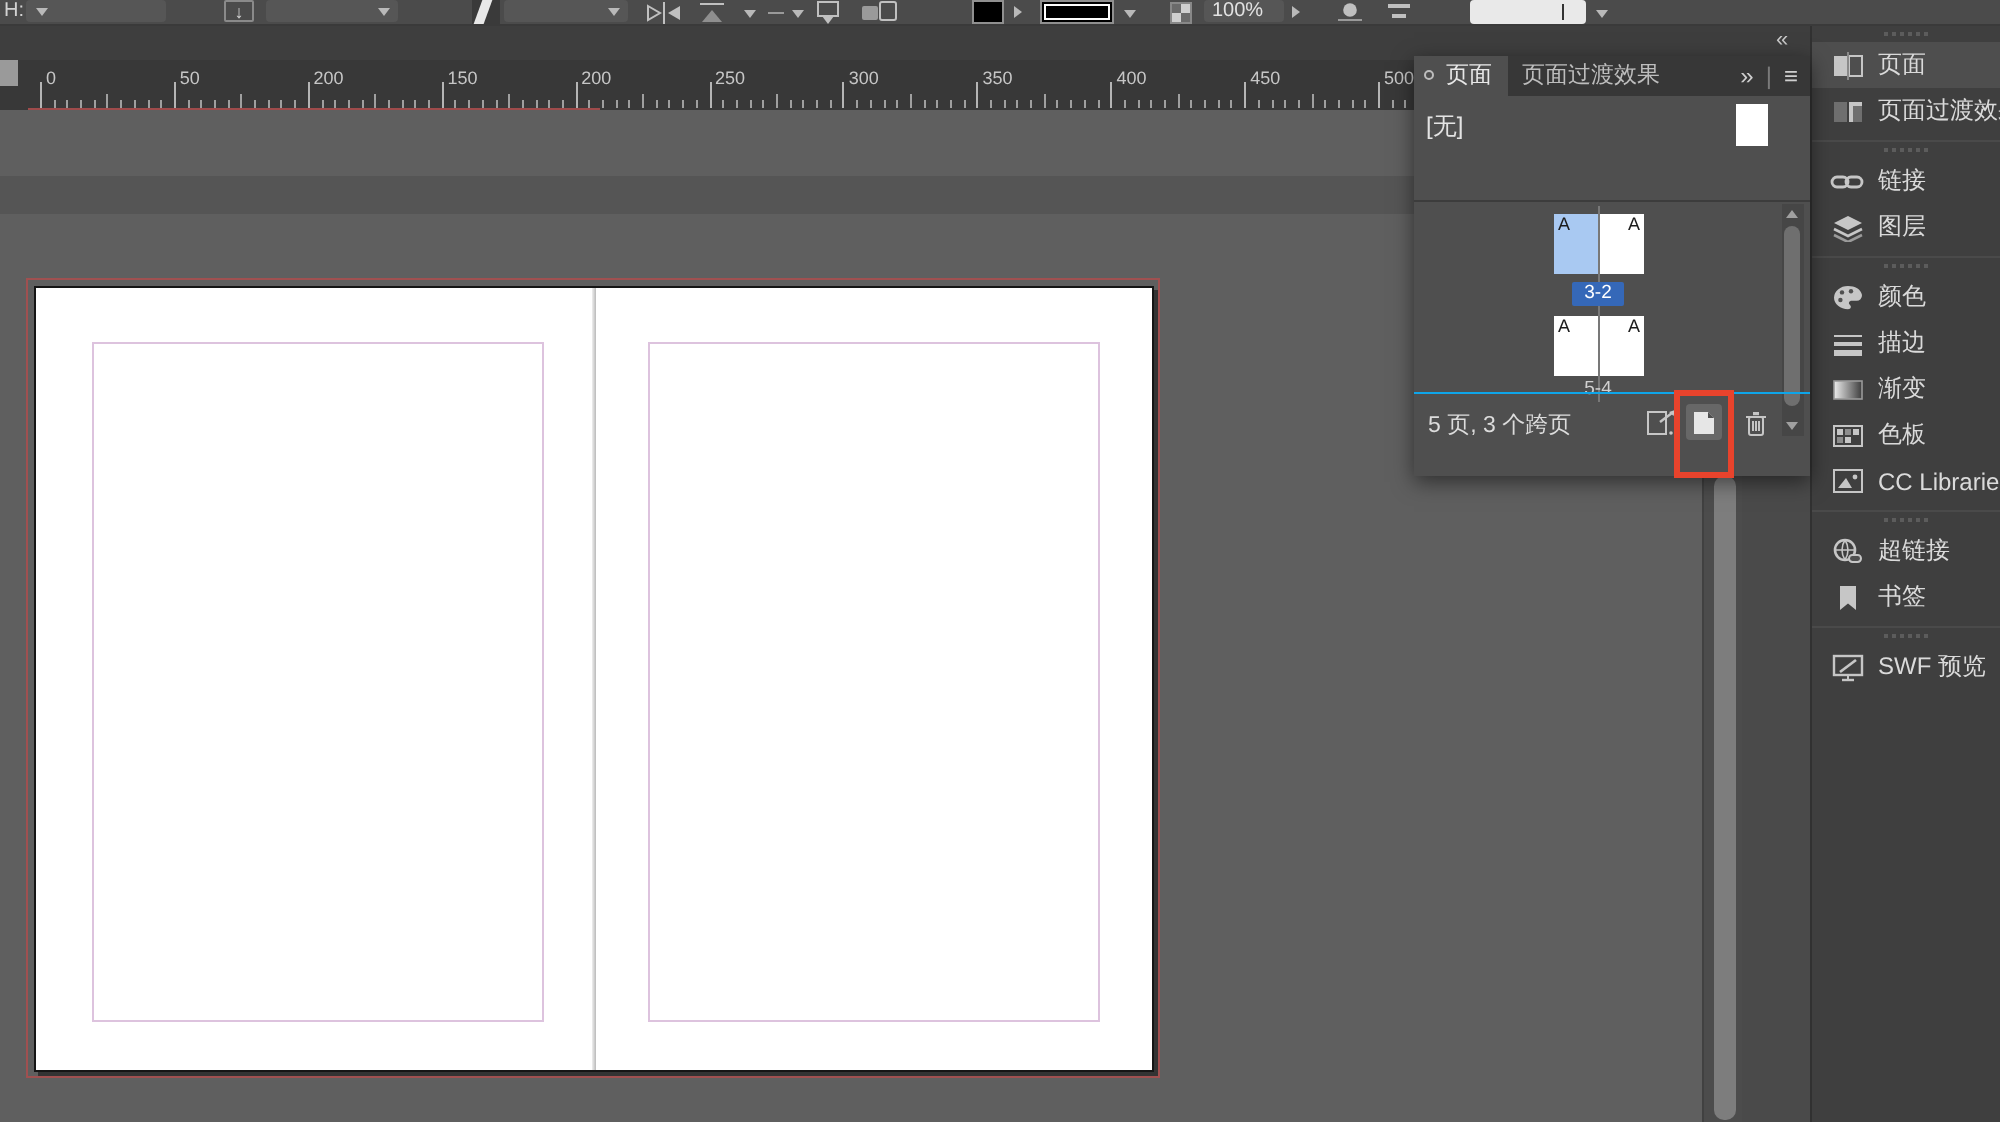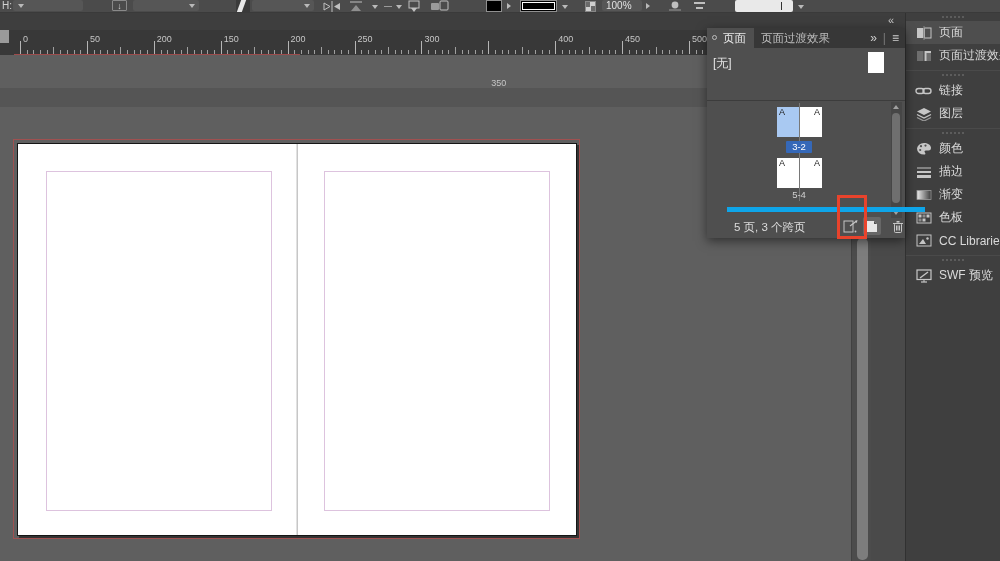--- a/index.html
+++ b/index.html
@@ -96,21 +96,21 @@
   .spread-label-badge { position:absolute; left:79px; top:40px; width:26px; height:12px; background:#3568b8;
                         color:#fff; font-size:9.5px; text-align:center; line-height:12px; border-radius:1px; }
   .spread-label-plain { position:absolute; left:79px; top:88px; width:26px; text-align:center;
                         color:#d0d0d0; font-size:9.5px; }
   .pp-vscroll { position:absolute; right:3px; top:74px; width:11px; height:116px; background:#464646; }
   .pp-vscroll .up, .pp-vscroll .dn { position:absolute; left:2px; width:0; height:0;
       border-left:3px solid transparent; border-right:3px solid transparent; }
   .pp-vscroll .up { top:3px; border-bottom:4px solid #a0a0a0; }
   .pp-vscroll .dn { bottom:3px; border-top:4px solid #a0a0a0; }
   .pp-vscroll .thumb { position:absolute; left:1px; top:11px; width:8px; height:90px; background:#6f6f6f; border-radius:4px; }
-  .pp-footer { position:absolute; left:0; top:179px; width:100%; height:31px; border-top:5px solid #0ea5e9;margin-left:20px; }
+  .pp-footer { position:absolute; left:0; top:168px; width:100%; height:31px; border-top:1px solid #0ea5e9; }
   .pp-status { position:absolute; left:7px; top:8px; font-size:11.5px; color:#dcdcdc; white-space:nowrap; }
   .pp-btn { position:absolute; top:5px; width:18px; height:18px; display:flex; align-items:center; justify-content:center; }
   .pp-btn.newpage { left:136px; background:#676767; border-radius:2px; }
   .pp-btn.editsize { left:115px; }
   .pp-btn.trash { left:162px; }
   .annotation-box { position:absolute; left:130px; top:167px; width:30px; height:44px;
                     border:3px solid #e8432c; z-index:40; pointer-events:none; }
 
   svg { display:block; }
 </style>
@@ -322,21 +322,21 @@
         <div class="tick" style="left: 849.6px; height: 4px;"></div>
         <div class="tick" style="left: 856.3px; height: 7px;"></div>
         <div class="tick" style="left: 862.9px; height: 4px;"></div>
         <span class="tick-label" style="left: 23px;">0</span>
         <span class="tick-label" style="left: 89.9px;">50</span>
         <span class="tick-label" style="left: 156.8px;">200</span>
         <span class="tick-label" style="left: 223.7px;">150</span>
         <span class="tick-label" style="left: 290.6px;">200</span>
         <span class="tick-label" style="left: 357.5px;">250</span>
         <span class="tick-label" style="left: 424.4px;">300</span>
-        <span class="tick-label" style="left: 491.3px; margin-top: 44px;">350</span>
+        <span class="tick-label" style="left: 491.3px;">350</span>
         <span class="tick-label" style="left: 558.2px;">400</span>
         <span class="tick-label" style="left: 625.1px;">450</span>
         <span class="tick-label" style="left: 692px;">500</span>
       </div>
     <div class="ruler-corner"></div>
   </div>
   <div class="redline-partial"></div>
 
   <div class="pasteboard">
     <div class="pb-band"></div>
@@ -478,20 +478,48 @@
           <svg width="16" height="13" viewBox="0 0 16 13">
               <rect x="1" y="1" width="14" height="11" fill="none" stroke="#c6c6c6"></rect>
               <polygon points="3,10 7,5 10,10" fill="#c6c6c6"></polygon>
               <circle cx="11.5" cy="4.5" r="1.2" fill="#c6c6c6"></circle>
             </svg>
         </span>
         <span class="dlabel">CC Libraries</span>
       </div>
     </div>
 
+    <div class="dock-group">
+      <div class="grip">
+          <i></i>
+          <i></i>
+          <i></i>
+          <i></i>
+          <i></i>
+          <i></i>
+        </div>
+      <div class="dock-item">
+        <span class="dicon">
+          <svg width="15" height="14" viewBox="0 0 15 14">
+              <circle cx="6.5" cy="6" r="5" fill="none" stroke="#c6c6c6" stroke-width="1.3"></circle>
+              <path d="M2 6h9M6.5 1c-2 3-2 7 0 10M6.5 1c2 3 2 7 0 10" fill="none" stroke="#c6c6c6" stroke-width="0.8"></path>
+              <rect x="8.5" y="8.5" width="6" height="3.5" rx="1.7" fill="#4f4f4f" stroke="#c6c6c6"></rect>
+            </svg>
+        </span>
+        <span class="dlabel">超链接</span>
+      </div>
+      <div class="dock-item">
+        <span class="dicon">
+          <svg width="10" height="14" viewBox="0 0 10 14">
+              <path d="M1 1h8v12L5 9.8 1 13z" fill="#c6c6c6"></path>
+            </svg>
+        </span>
+        <span class="dlabel">书签</span>
+      </div>
+    </div>
 
 
 
     <div class="dock-group">
       <div class="grip">
           <i></i>
           <i></i>
           <i></i>
           <i></i>
           <i></i>

